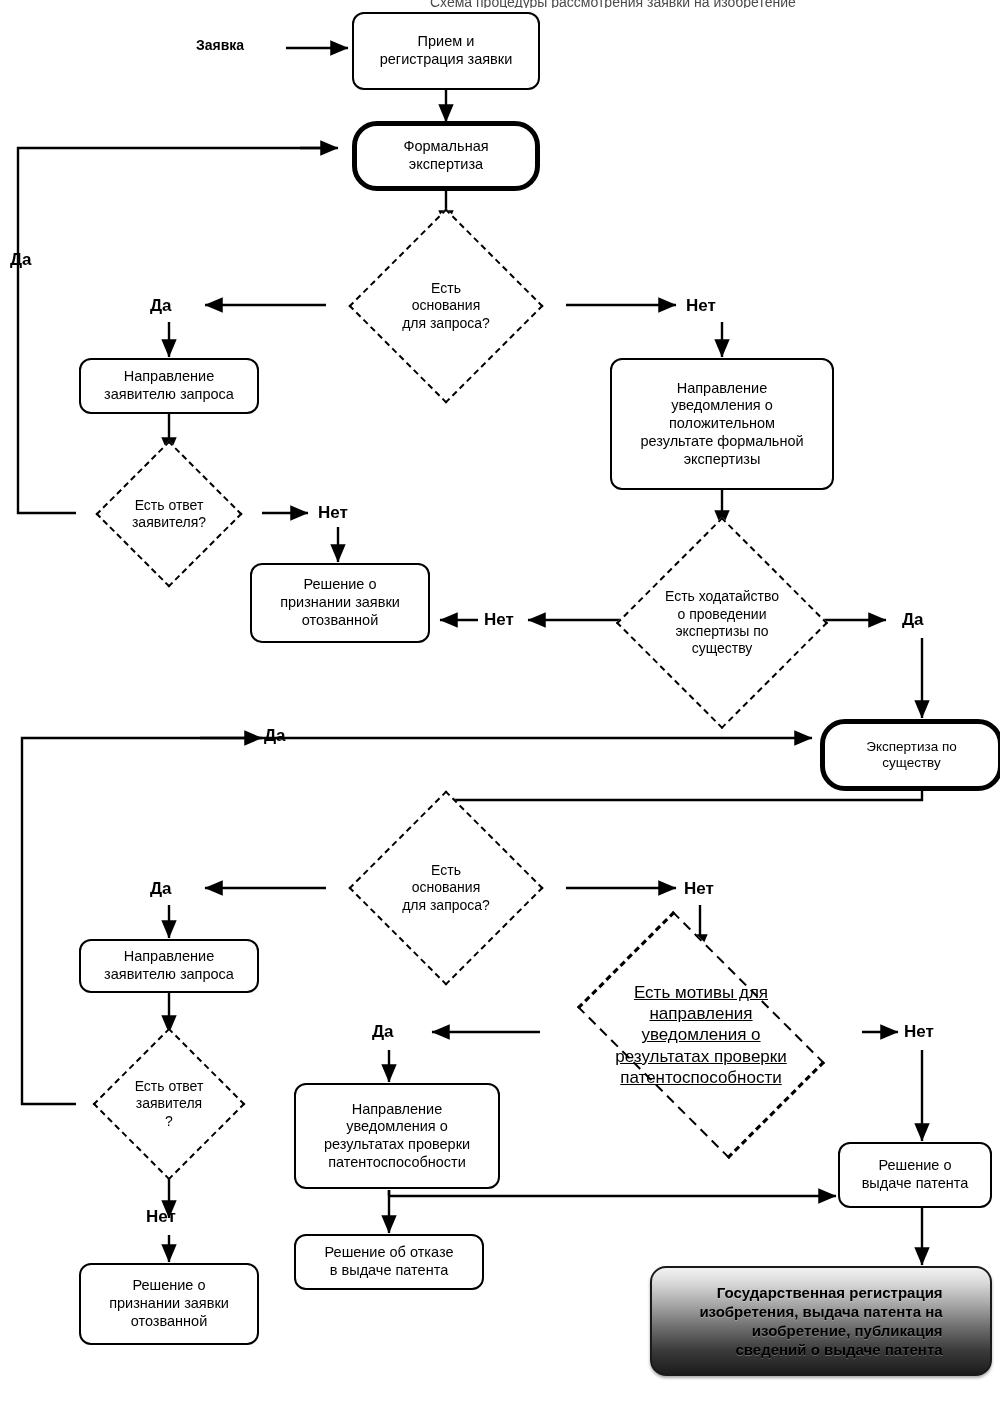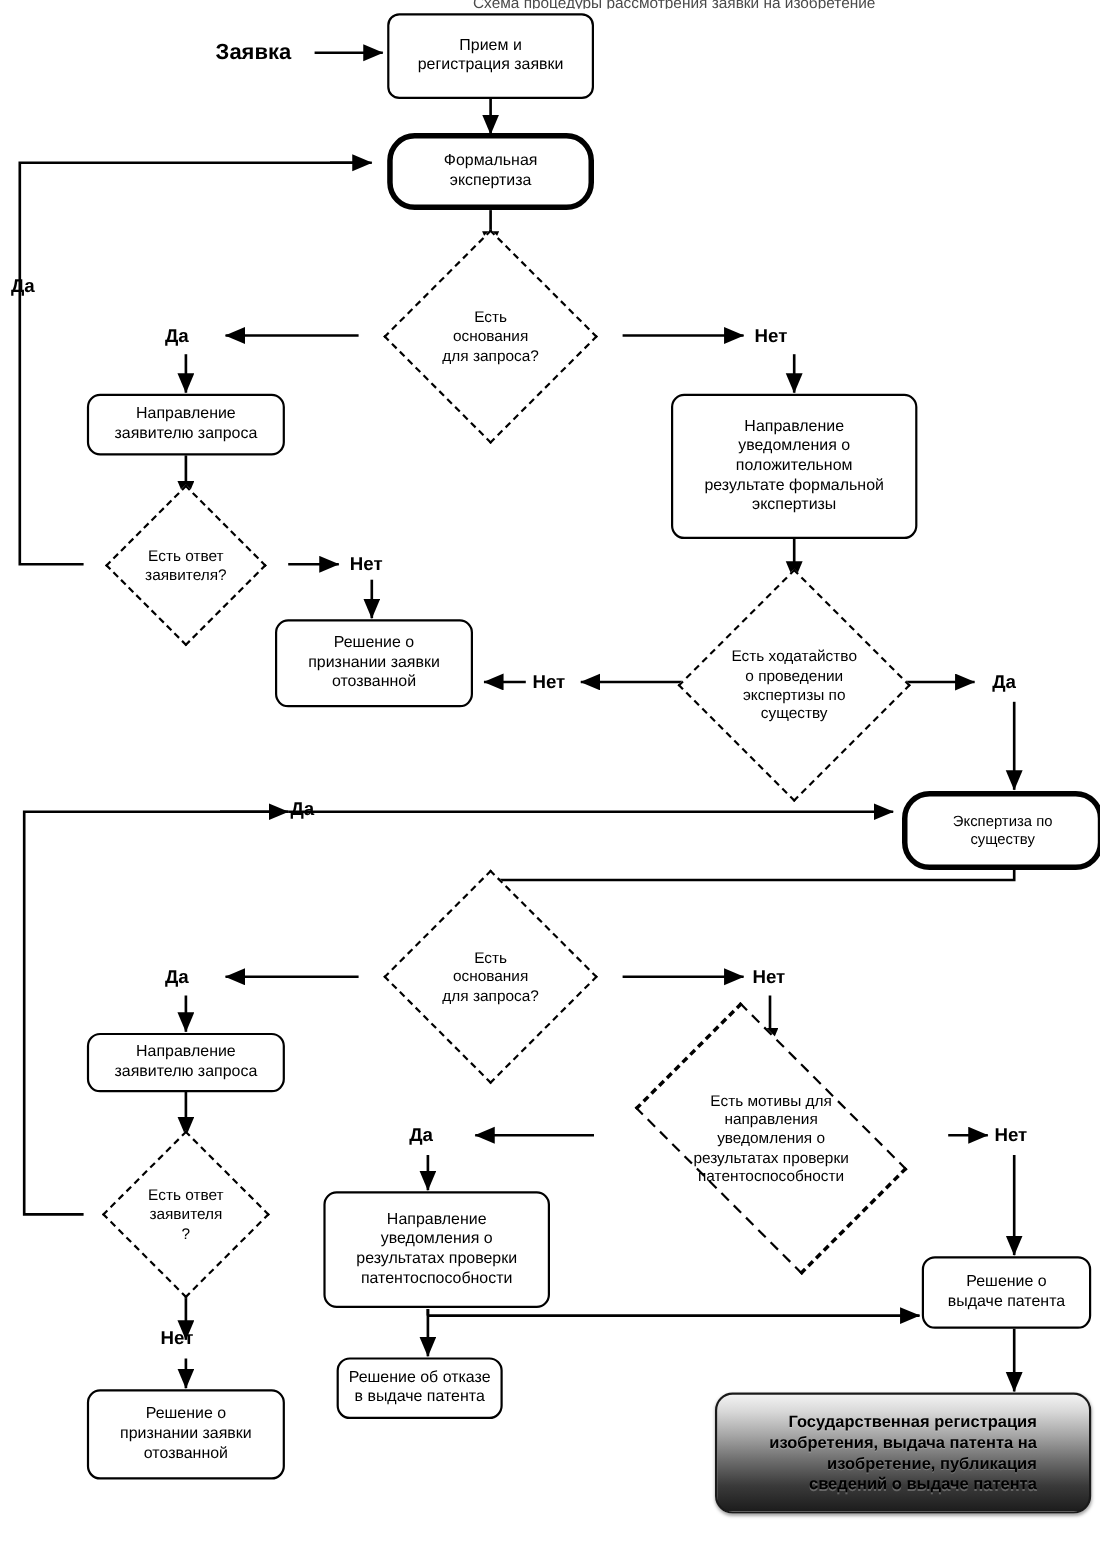--- a/index.html
+++ b/index.html
@@ -218,23 +218,23 @@
 
       <path d="M389,1190 L389,1196"></path>
     </g>
 
     <g stroke="#000" stroke-width="2.4" fill="none" marker-end="url(#ah)">
       <path d="M300,148 L338,148"></path>
       <path d="M200,738 L262,738"></path>
     </g>
   </svg>
 
-  <div class="lbl-plain" style="left:196px; top:37px; font-size:20px;">Заявка</div>
-
-  <div class="node proc" style="left:352px; top:12px; width:188px; height:78px;border-radius:11px;">
+  <div class="lbl-plain" style="left:196px; top:37px; font-size:14px;">Заявка</div>
+
+  <div class="node proc" style="left:352px; top:12px; width:188px; height:78px;">
     <span style="white-space:pre-line">Прием и
 регистрация заявки</span>
   </div>
 
   <div class="node proc bold-box" style="left:352px; top:121px; width:188px; height:70px;">
     <span style="white-space:pre-line">Формальная
 экспертиза</span>
   </div>
 
   <div class="dia" style="left:326px; top:228px; width:240px; height:156px;">
@@ -328,40 +328,40 @@
   <div class="lbl" style="left:146px; top:1207px;">Нет</div>
 
   <div class="node proc" style="left:79px; top:1263px; width:180px; height:82px;">
     <span style="white-space:pre-line">Решение о
 признании заявки
 отозванной</span>
   </div>
 
   <div class="dia" style="left:536px; top:952px; width:330px; height:166px;">
     <div class="shape" style="width:136px; height:136px; transform:translate(-50%,-50%) rotate(45deg) scale(1.58,1.0);"></div>
-    <div class="txt" style="font-size:14px;">
+    <div class="txt" style="font-size:17px;text-decoration:underline;">
       <span style="white-space:pre-line">Есть мотивы для
 направления
 уведомления о
 результатах проверки
 патентоспособности</span>
     </div>
   </div>
 
   <div class="lbl" style="left:372px; top:1022px;">Да</div>
   <div class="lbl" style="left:904px; top:1022px;">Нет</div>
 
   <div class="node proc" style="left:294px; top:1083px; width:206px; height:106px;">
     <span style="white-space:pre-line">Направление
 уведомления о
 результатах проверки
 патентоспособности</span>
   </div>
 
-  <div class="node proc" style="left:294px; top:1234px; width:151px; height:56px;margin-left:12px;">
+  <div class="node proc" style="left:294px; top:1234px; width:190px; height:56px;">
     <span style="white-space:pre-line">Решение об отказе
 в выдаче патента</span>
   </div>
 
   <div class="node proc" style="left:838px; top:1142px; width:154px; height:66px;">
     <span style="white-space:pre-line">Решение о
 выдаче патента</span>
   </div>
 
   <div class="terminal" style="left:650px; top:1266px; width:342px; height:110px;">

